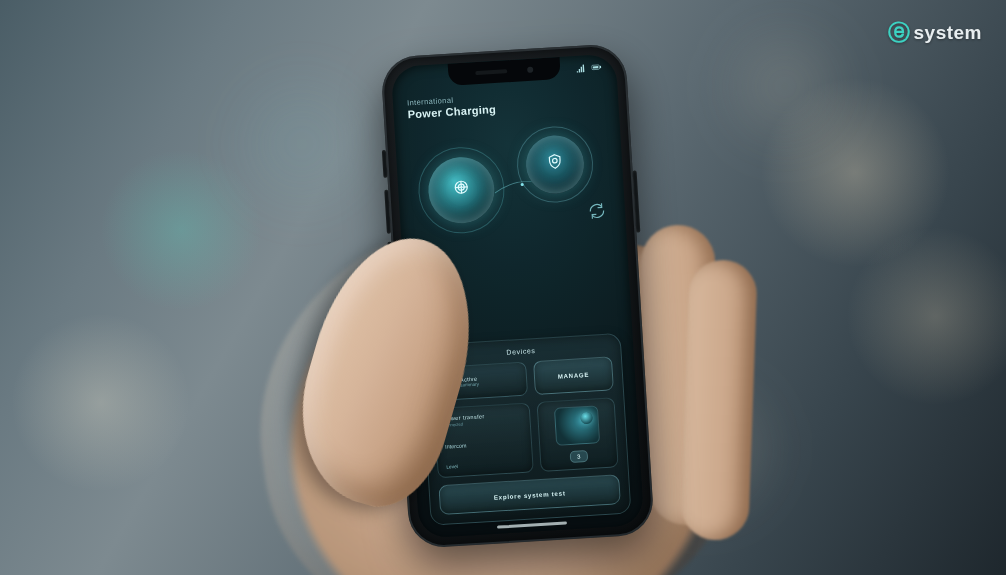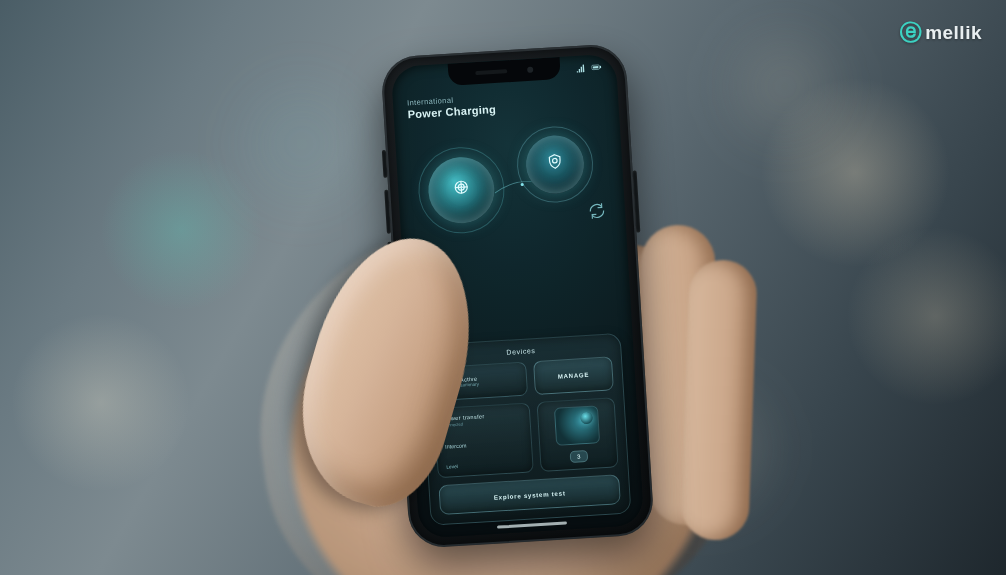--- a/index.html
+++ b/index.html
@@ -174,21 +174,21 @@
     font-size:6.2px; color:#d0f1f2; letter-spacing:.7px; font-weight:600;
     box-shadow:inset 0 0 8px rgba(0,0,0,.4);
   }
   .home-ind{ position:absolute; bottom:5px; left:50%; transform:translateX(-50%); width:70px; height:3px; border-radius:2px; background:rgba(230,245,248,.7);}
 </style>
 </head>
 <body>
 
 <div class="watermark">
   <span class="swirl">ⓔ</span>
-  <span>mellik</span>
+  <span>system</span>
 </div>
 
 <div class="hand"></div>
 <div class="finger f1"></div>
 <div class="finger f2"></div>
 <div class="finger f3"></div>
 <div class="thumb"></div>
 
 <div class="phone">
   <div class="side-btn sb-l1"></div>

